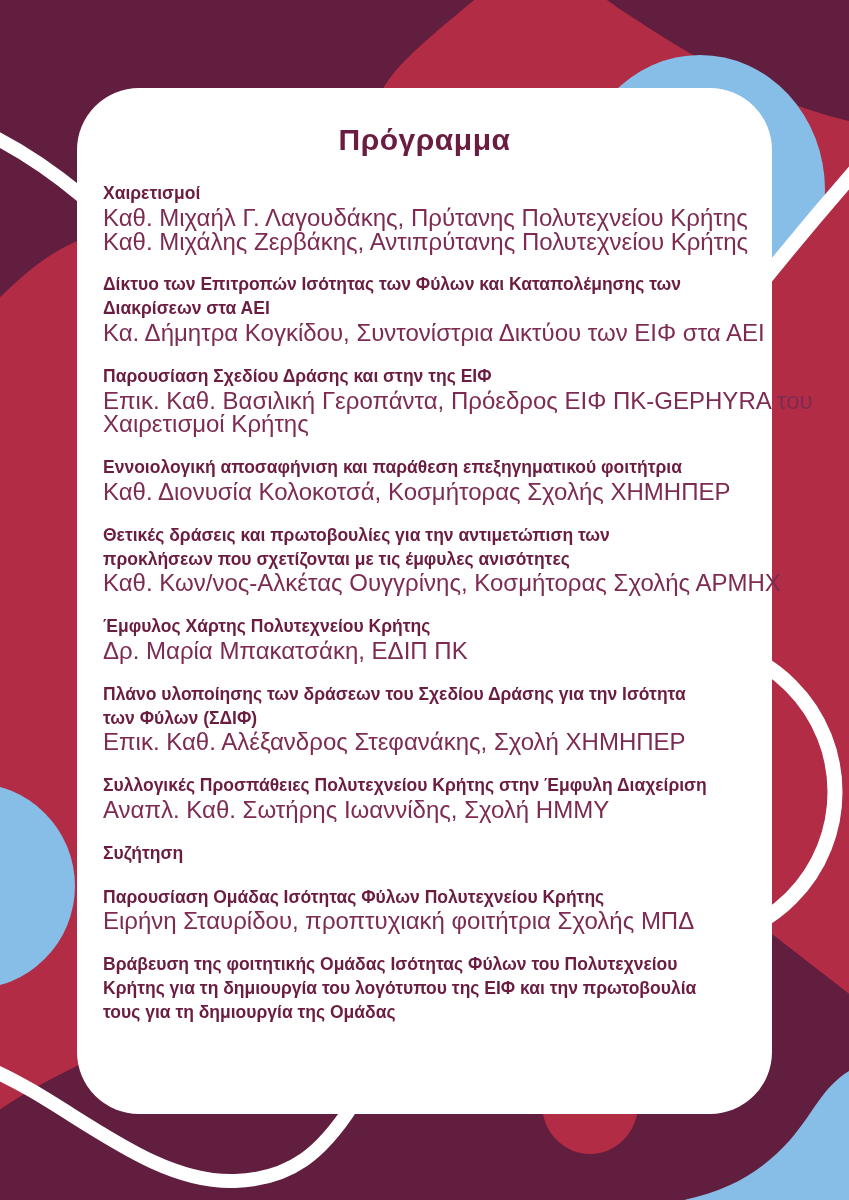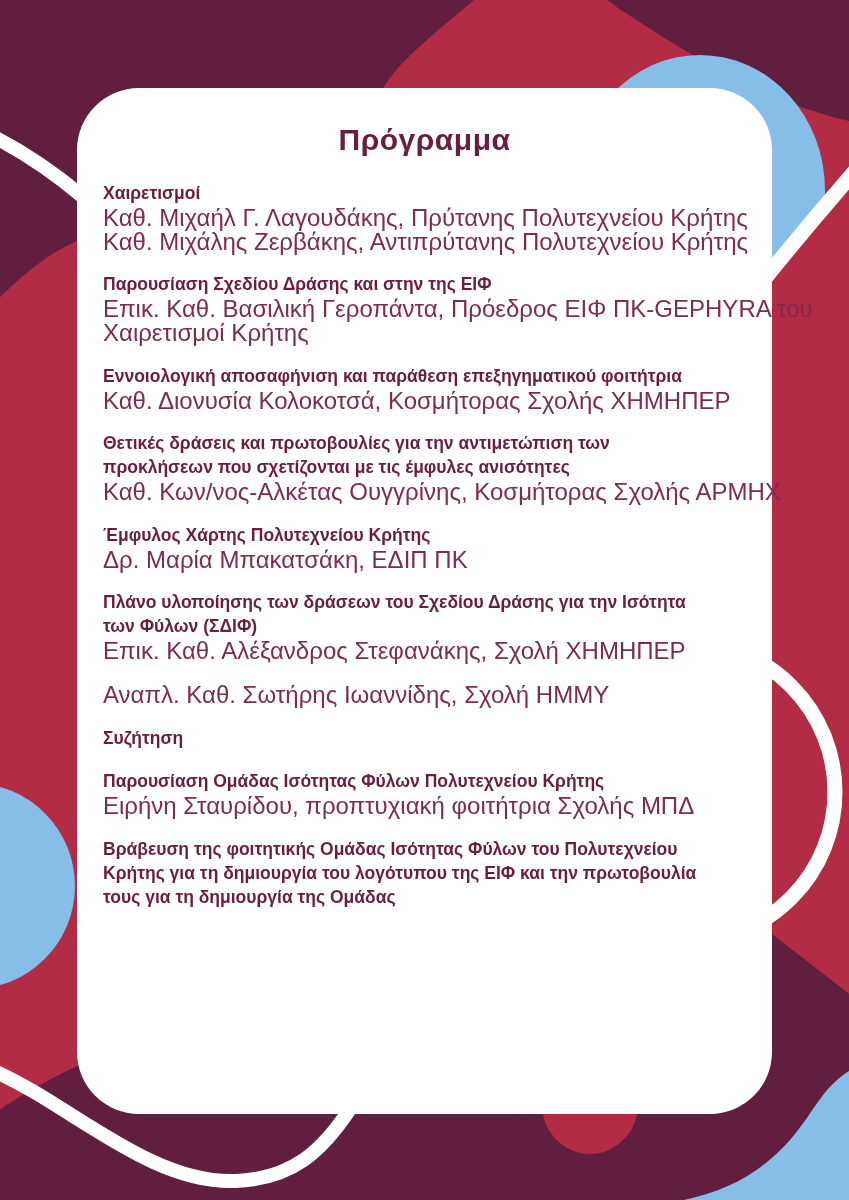--- a/index.html
+++ b/index.html
@@ -73,20 +73,25 @@
 
   <div class="card">
     <h1 class="title">Πρόγραμμα</h1>
     <div class="sections" id="sections">
         <div class="section">
           <div class="hline">Χαιρετισμοί</div>
           <div class="bline">Καθ. Μιχαήλ Γ. Λαγουδάκης, Πρύτανης Πολυτεχνείου Κρήτης</div>
           <div class="bline">Καθ. Μιχάλης Ζερβάκης, Αντιπρύτανης Πολυτεχνείου Κρήτης</div>
         </div>
         <div class="section">
+          <div class="hline">Δίκτυο των Επιτροπών Ισότητας των Φύλων και Καταπολέμησης των</div>
+          <div class="hline">Διακρίσεων στα ΑΕΙ</div>
+          <div class="bline">Κα. Δήμητρα Κογκίδου, Συντονίστρια Δικτύου των ΕΙΦ στα ΑΕΙ</div>
+        </div>
+        <div class="section">
           <div class="hline">Παρουσίαση Σχεδίου Δράσης και στην της ΕΙΦ</div>
           <div class="bline">Επικ. Καθ. Βασιλική Γεροπάντα, Πρόεδρος ΕΙΦ ΠΚ-GEPHYRA του</div>
           <div class="bline">Χαιρετισμοί Κρήτης</div>
         </div>
         <div class="section">
           <div class="hline">Εννοιολογική αποσαφήνιση και παράθεση επεξηγηματικού φοιτήτρια</div>
           <div class="bline">Καθ. Διονυσία Κολοκοτσά, Κοσμήτορας Σχολής ΧΗΜΗΠΕΡ</div>
         </div>
         <div class="section">
           <div class="hline">Θετικές δράσεις και πρωτοβουλίες για την αντιμετώπιση των</div>
@@ -96,20 +101,21 @@
         <div class="section">
           <div class="hline">Έμφυλος Χάρτης Πολυτεχνείου Κρήτης</div>
           <div class="bline">Δρ. Μαρία Μπακατσάκη, ΕΔΙΠ ΠΚ</div>
         </div>
         <div class="section">
           <div class="hline">Πλάνο υλοποίησης των δράσεων του Σχεδίου Δράσης για την Ισότητα</div>
           <div class="hline">των Φύλων (ΣΔΙΦ)</div>
           <div class="bline">Επικ. Καθ. Αλέξανδρος Στεφανάκης, Σχολή ΧΗΜΗΠΕΡ</div>
         </div>
         <div class="section">
+          <div class="hline">Συλλογικές Προσπάθειες Πολυτεχνείου Κρήτης στην Έμφυλη Διαχείριση</div>
           <div class="bline">Αναπλ. Καθ. Σωτήρης Ιωαννίδης, Σχολή ΗΜΜΥ</div>
         </div>
         <div class="section">
           <div class="hline">Συζήτηση</div>
         </div>
         <div class="section">
           <div class="hline">Παρουσίαση Ομάδας Ισότητας Φύλων Πολυτεχνείου Κρήτης</div>
           <div class="bline">Ειρήνη Σταυρίδου, προπτυχιακή φοιτήτρια Σχολής ΜΠΔ</div>
         </div>
         <div class="section">

